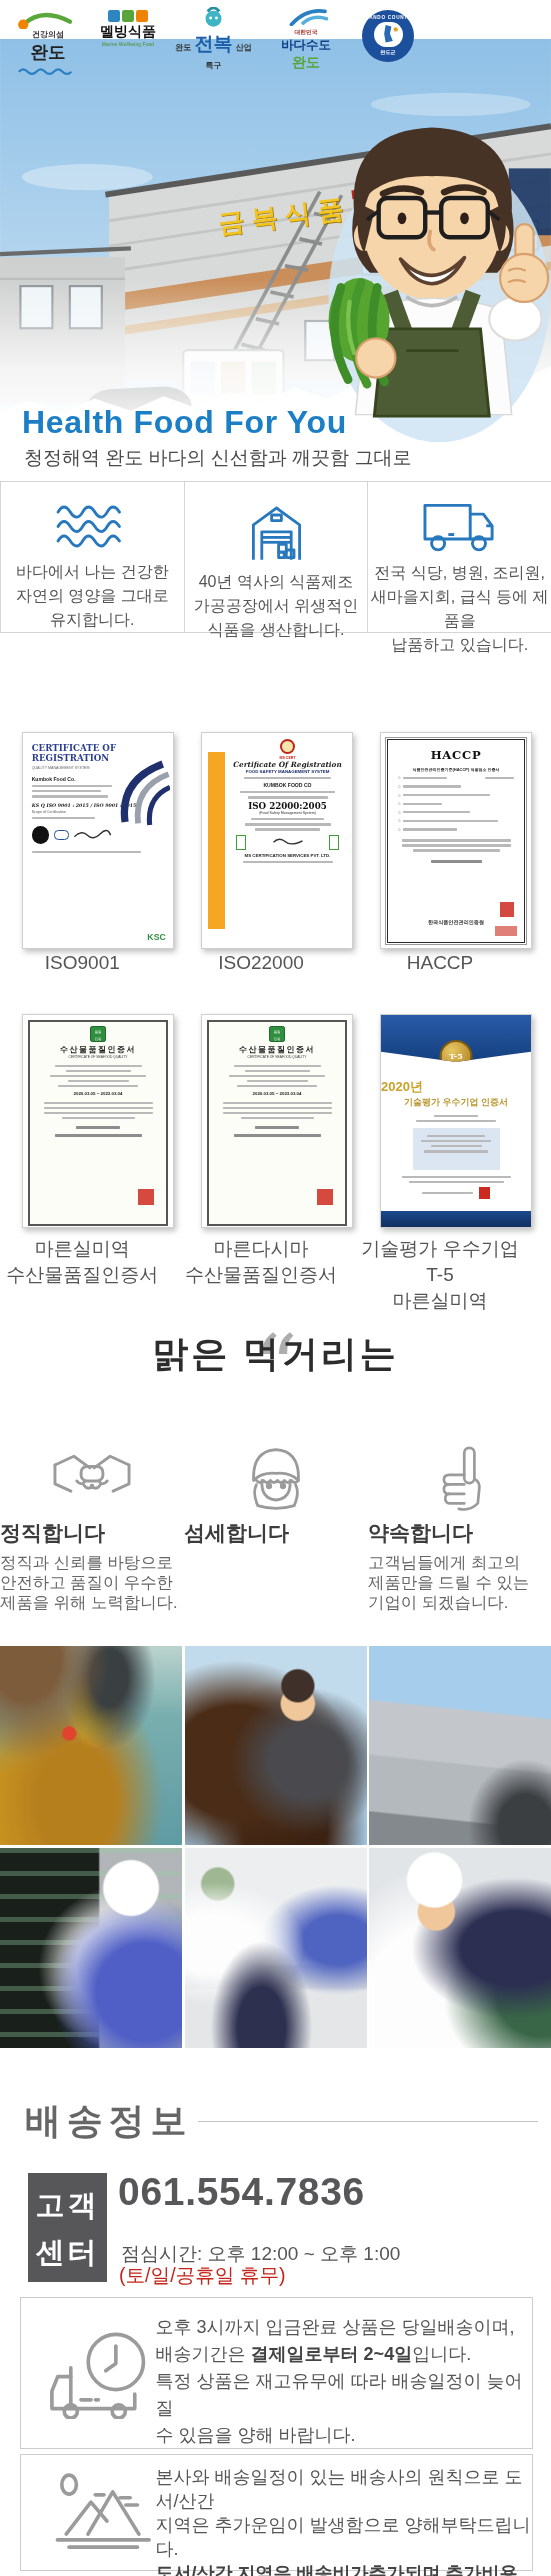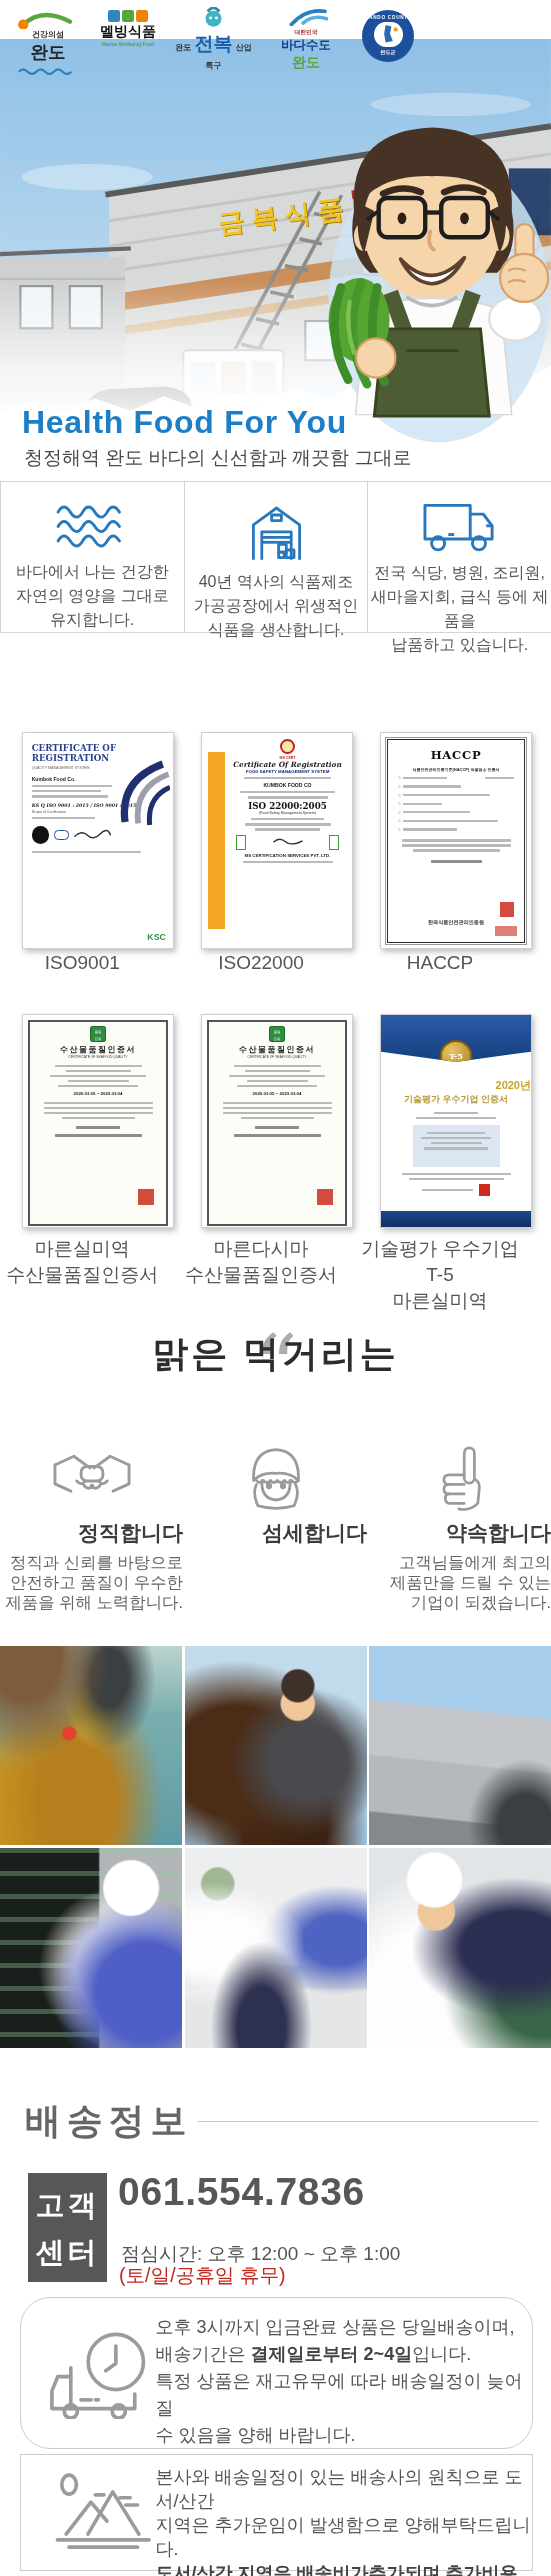--- a/index.html
+++ b/index.html
@@ -56,29 +56,29 @@
   .stamp{position:absolute;background:#cc2a1e;opacity:.85;}
   .c3-org{position:absolute;bottom:16px;width:100%;font-size:5.1px;font-weight:bold;color:#222;}
   .q-in{margin:5.1px;height:202px;border:2.9px double #555;position:relative;text-align:center;background:#fdfdf8;}
   .q-seal{width:16px;height:16px;background:#2f8f3f;border:0.7px solid #1d6b2b;border-radius:2.2px;margin:4.4px auto 1.5px auto;color:#fff;font-size:3.3px;line-height:7.3px;padding-top:1.5px;box-sizing:border-box;}
   .q-head{font-size:8px;font-weight:bold;letter-spacing:1.5px;color:#222;}
   .q-sub{font-size:3.3px;color:#333;}
   .q-val{font-size:4.4px;font-weight:bold;color:#222;margin-top:3.6px;}
   .t5-top{height:47px;background:linear-gradient(180deg,#2a5ba8,#14407e);clip-path:polygon(0 0,100% 0,100% 78%,50% 100%,0 78%);position:relative;}
   .t5-medal{position:absolute;left:50%;top:25px;transform:translateX(-50%);width:29px;height:29px;border-radius:50%;
      background:radial-gradient(circle at 35% 30%,#e8c765,#a87818);border:2.2px solid #7c5a10;color:#fff;font-weight:bold;font-size:8px;line-height:29px;text-align:center;}
-  .t5-year{margin-top:16px;text-align:right;font-size:11px;font-weight:bold;color:#c9a227;}
+  .t5-year{margin-top:16px;text-align:left;font-size:13px;font-weight:bold;color:#c9a227;}
   .t5-head{text-align:center;font-size:9px;font-weight:bold;color:#b9972f;}
   .t5-box{width:87px;height:42px;background:#dce6f2;margin:5.8px auto;padding-top:4.4px;box-sizing:border-box;}
   .t5-bot{position:absolute;left:0;bottom:0;width:100%;height:16px;background:linear-gradient(180deg,#1c4a8e,#112f60);}
 
   
   .quote-mark{left:0;top:1325px;width:551px;text-align:center;font-family:"DejaVu Serif",serif;font-size:87px;color:#adadad;line-height:87px;}
   .quote-title{left:0;top:1330px;width:551px;text-align:center;font-size:36px;font-weight:bold;color:#2c2c2c;letter-spacing:2.9px;}
-  .vcol{top:1441px;width:183px;text-align:right;}
+  .vcol{top:1441px;width:183px;text-align:left;}
   .vcol .ic{height:76px;display:flex;align-items:center;justify-content:center;}
   .vcol .vt{font-size:21px;font-weight:bold;color:#3c3c3c;margin-top:1.5px;}
   .vcol .vp{font-size:16.4px;line-height:20.4px;color:#666;margin-top:5.1px;}
 
   
   .photo{width:182px;height:199px;}
   .p1{background:
      radial-gradient(circle at 38% 44%,#e0442e 0 4%,rgba(224,68,46,0) 5%),
      radial-gradient(ellipse at 14% 6%,#7d5c3c 0 16%,rgba(125,92,60,0) 38%),
      radial-gradient(ellipse at 60% 16%,#3a3f42 0 12%,rgba(58,63,66,0) 30%),
@@ -616,21 +616,21 @@
 
   <div class="abs d-header">배송정보</div>
   <div class="abs d-rule"></div>
 
   <div class="abs cust-box">고객
 센터</div>
   <div class="abs phone">061.554.7836</div>
   <div class="abs hours" style="top:2241px;">점심시간: 오후 12:00 ~ 오후 1:00</div>
   <div class="abs holiday">(토/일/공휴일 휴무)</div>
 
-  <div class="abs dbox" style="left:19.6px;top:2297px;height:150px;border-radius:30px;">
+  <div class="abs dbox" style="left:19.6px;top:2297px;height:150px;">
     <svg class="abs" style="left:28px;top:26px;" width="109" height="95" viewBox="0 0 150 130" fill="none" stroke="#9b9b9b" stroke-width="5" stroke-linecap="round" stroke-linejoin="round">
       <path d="M30,60 L30,116 L118,116 L118,96"></path>
       <path d="M30,72 L12,72 L4,92 L4,116 L30,116"></path>
       <circle cx="30" cy="120" r="9"></circle>
         <circle cx="96" cy="120" r="9"></circle>
       <line x1="44" y1="104" x2="58" y2="104"></line>
         <line x1="64" y1="104" x2="68" y2="104"></line>
       <circle cx="92" cy="52" r="38"></circle>
       <path d="M92,30 L92,54 L78,64"></path>
     </svg>

